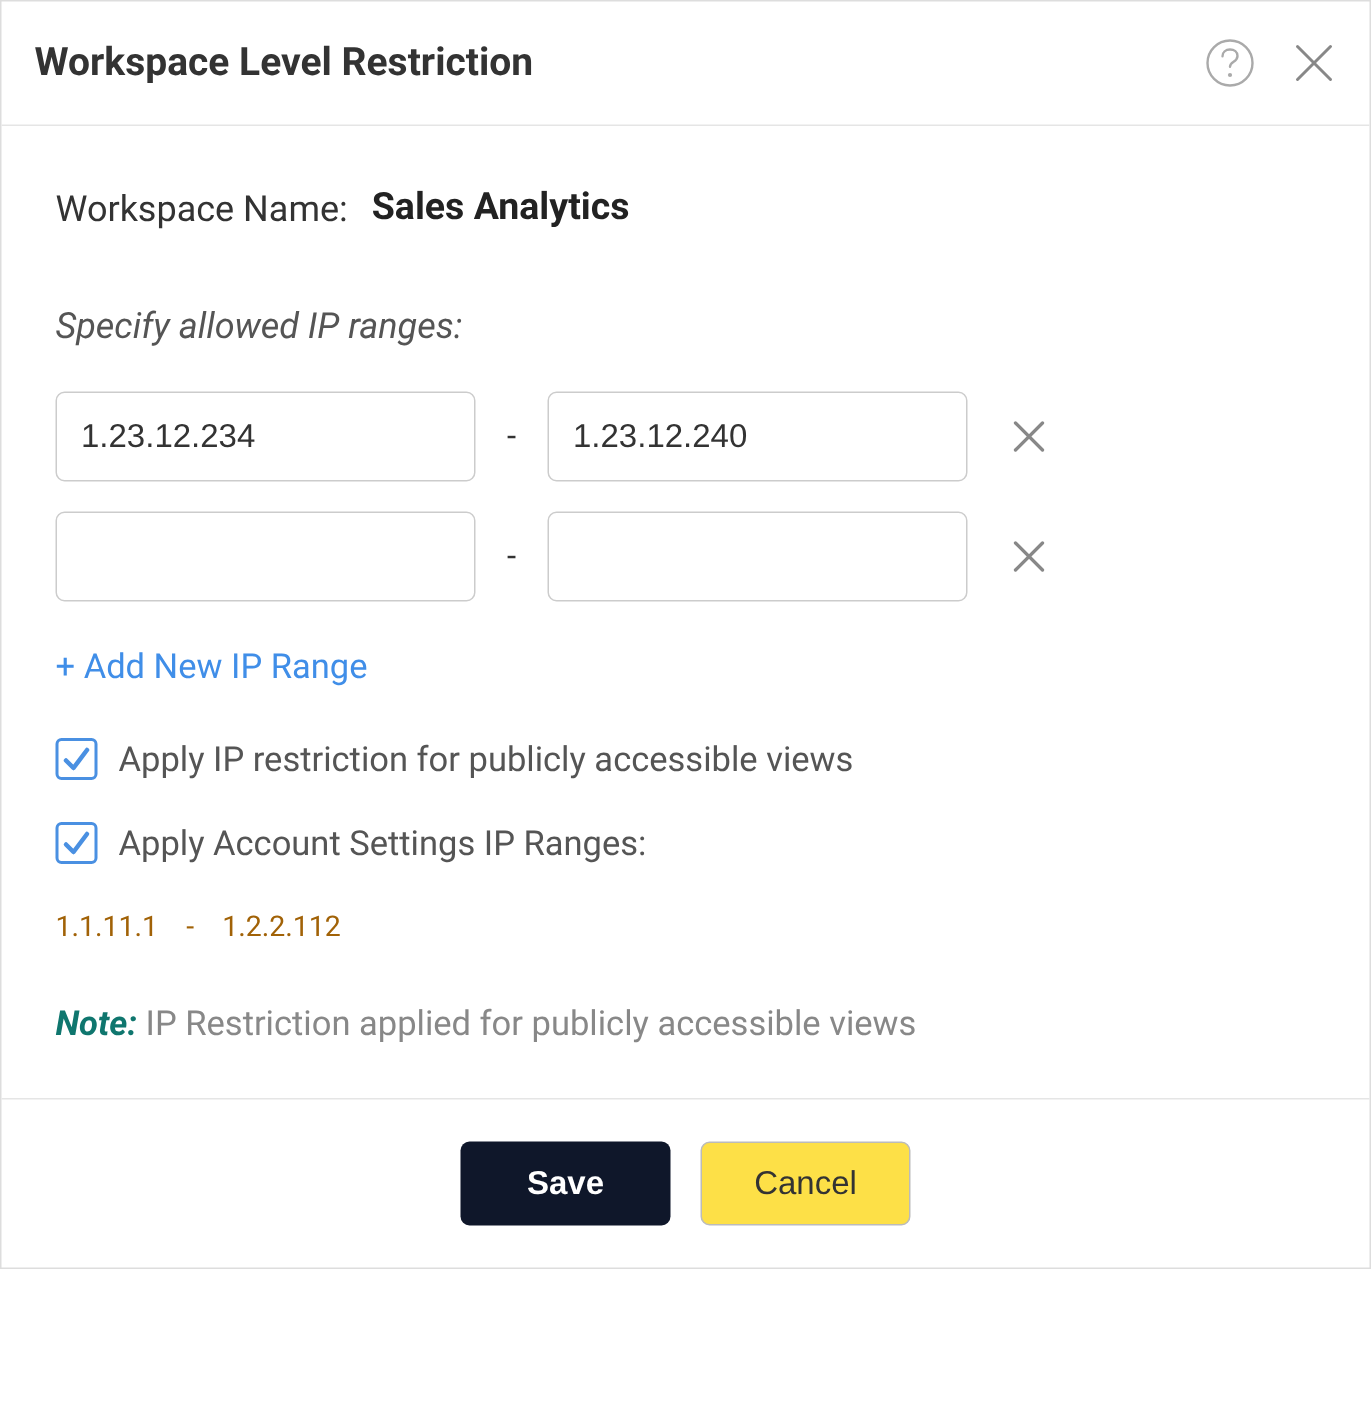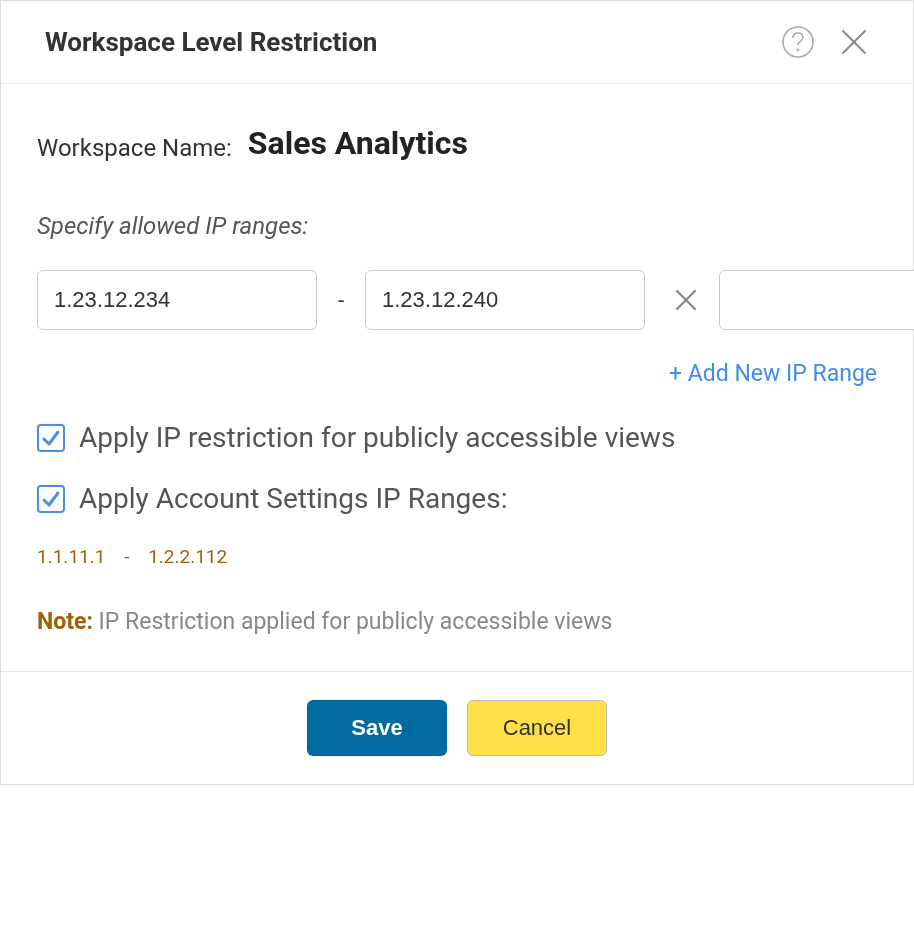--- a/index.html
+++ b/index.html
@@ -11,21 +11,21 @@
     }
     .dialog {
       width: 914px;
       border: 1px solid #ddd;
       background: #fff;
     }
     .dialog-header {
       display: flex;
       align-items: center;
       justify-content: space-between;
-      padding: 24px 44px;
+      padding: 24px 22px;
       border-bottom: 1px solid #e5e5e5;
     }
     .dialog-title {
       font-size: 26px;
       font-weight: 700;
       color: #333;
     }
     .header-actions {
       display: flex;
       align-items: center;
@@ -49,33 +49,33 @@
       display: flex;
       align-items: flex-end;
       gap: 16px;
       margin-bottom: 50px;
     }
     .ws-label {
       font-size: 24px;
       color: #333;
     }
     .ws-name {
-      font-size: 32px;
+      font-size: 25px;
       font-weight: 700;
       color: #222;
     }
     .section-label {
       font-size: 24px;
       color: #555;
       margin-bottom: 30px;
       font-style: italic;
     }
     .ip-range-list {
       display: flex;
-      flex-direction: row;
+      flex-direction: column;
       gap: 20px;
       margin-bottom: 30px;
     }
     .ip-range-row {
       display: flex;
       align-items: center;
       gap: 18px;
     }
     .ip-input {
       width: 280px;
@@ -94,21 +94,20 @@
       text-align: center;
     }
     .row-remove {
       margin-left: 10px;
     }
     .add-link {
       color: #408ee8;
       font-size: 23px;
       cursor: pointer;
       margin-bottom: 34px;
-      text-align: right;
     }
     .check-row {
       display: flex;
       align-items: center;
       gap: 14px;
       margin-bottom: 28px;
     }
     .check-row.second {
       margin-bottom: 30px;
     }
@@ -118,54 +117,55 @@
       border: 2px solid #4a90e2;
       border-radius: 4px;
       display: inline-flex;
       align-items: center;
       justify-content: center;
       cursor: pointer;
       flex-shrink: 0;
     }
     .checkbox svg { display: block; }
     .check-label {
-      font-size: 28px;
+      font-size: 23px;
       color: #555;
     }
     .account-range {
       font-size: 19px;
       color: #a16207;
       margin-bottom: 40px;
     }
     .account-range .rdash { margin: 0 14px; }
     .note-row {
       font-size: 23px;
       color: #888;
     }
     .note-row .note-label {
       font-weight: 700;
-      color: #a16207;
+      color: #0f766e;
+      font-style: italic;
     }
     .dialog-footer {
       border-top: 1px solid #e5e5e5;
       padding: 28px 0;
       display: flex;
       justify-content: center;
       gap: 20px;
     }
     .btn {
       height: 56px;
       min-width: 140px;
       border-radius: 6px;
       font-size: 22px;
       cursor: pointer;
       padding: 0 28px;
     }
     .btn-primary {
-      background: #0369a1;
+      background: #0f172a;
       color: #fff;
       border: none;
       font-weight: 600;
     }
     .btn-secondary {
       background: #fde047;
       color: #333;
       border: 1px solid #bbb;
     }
   </style>

